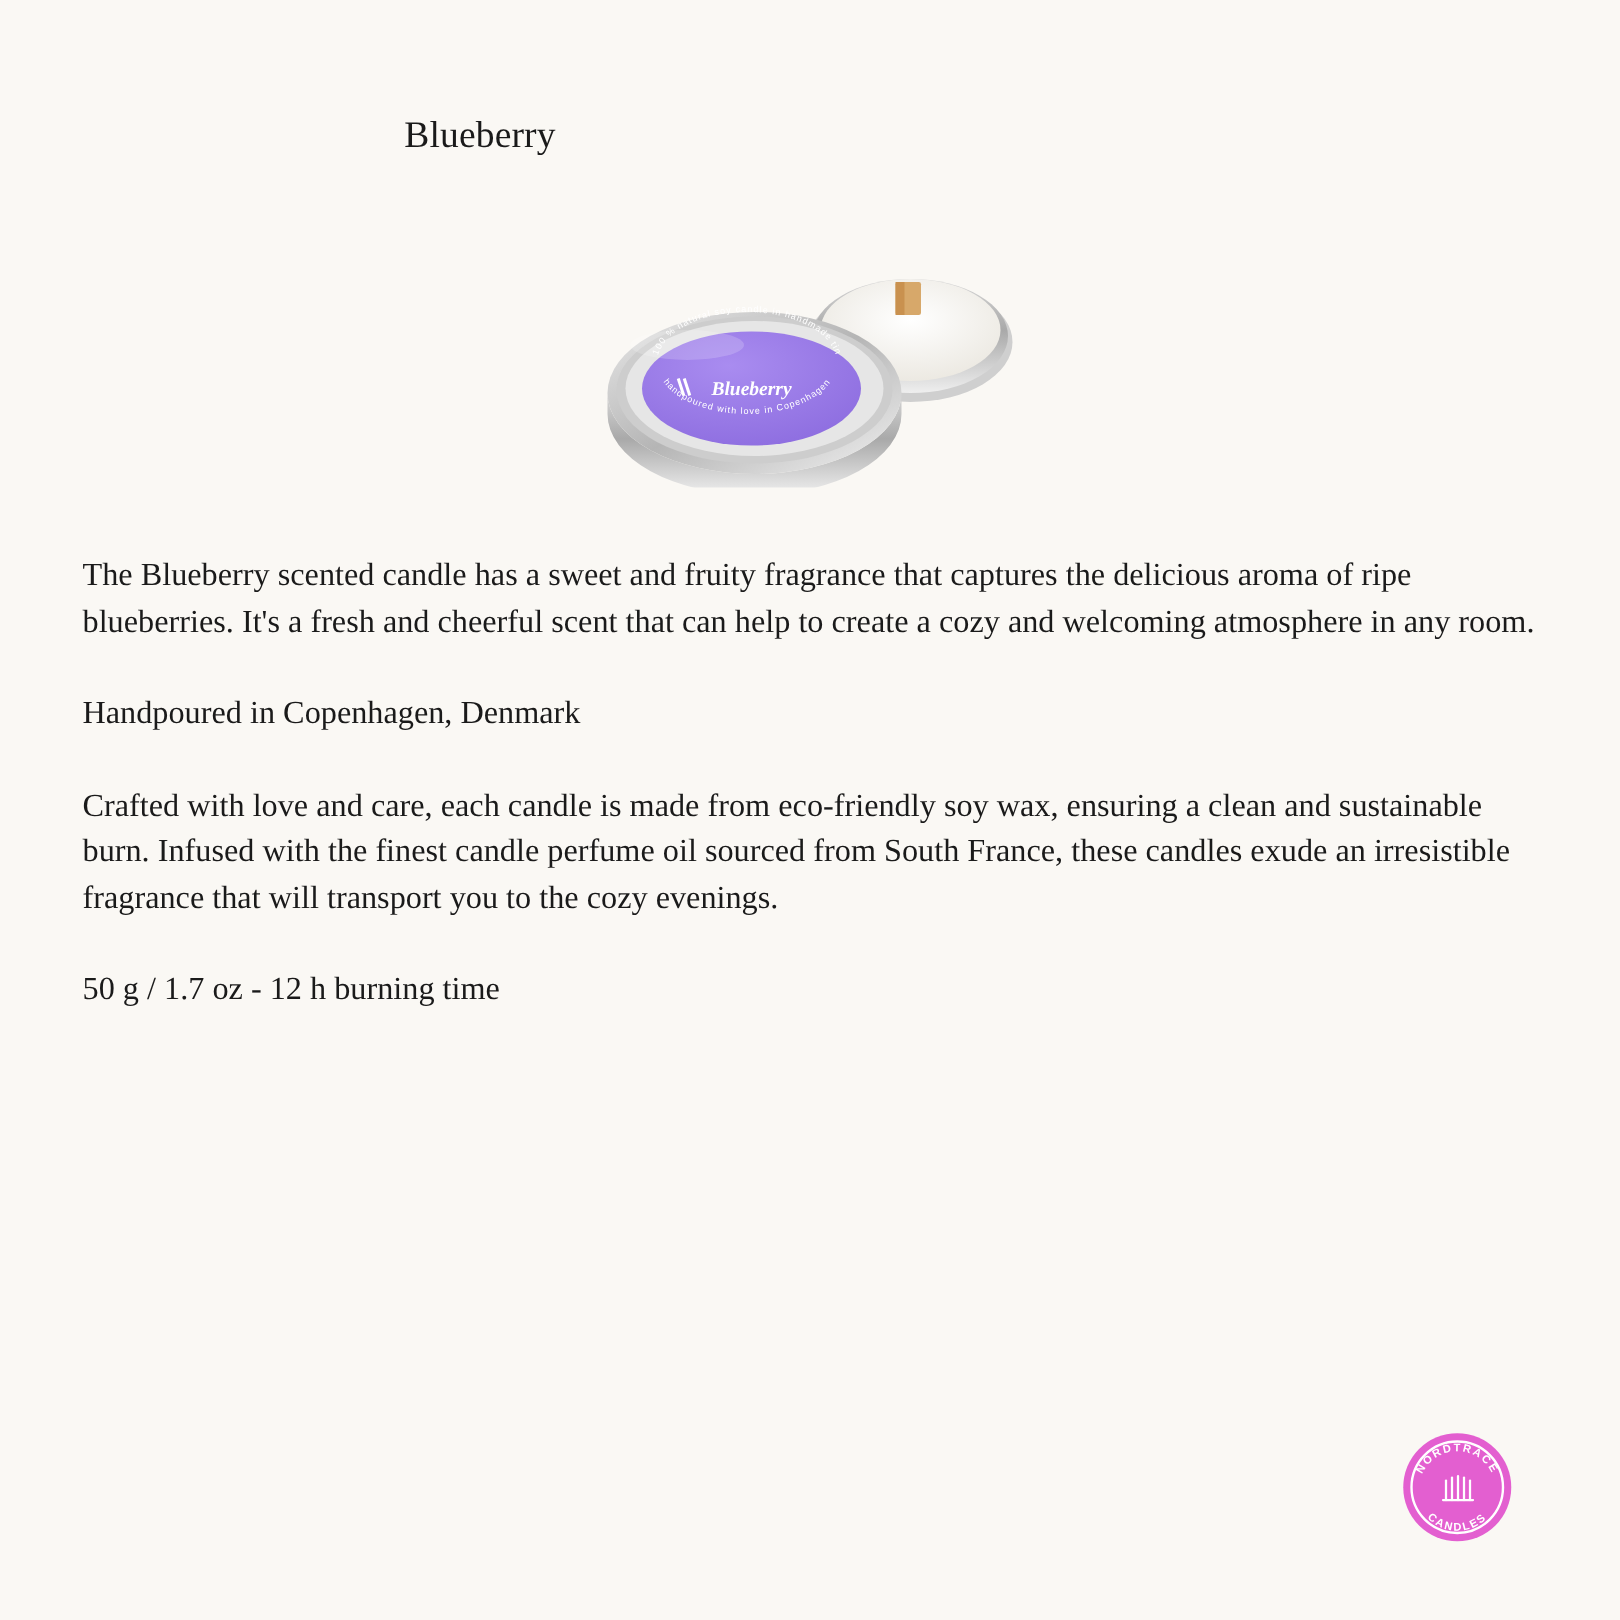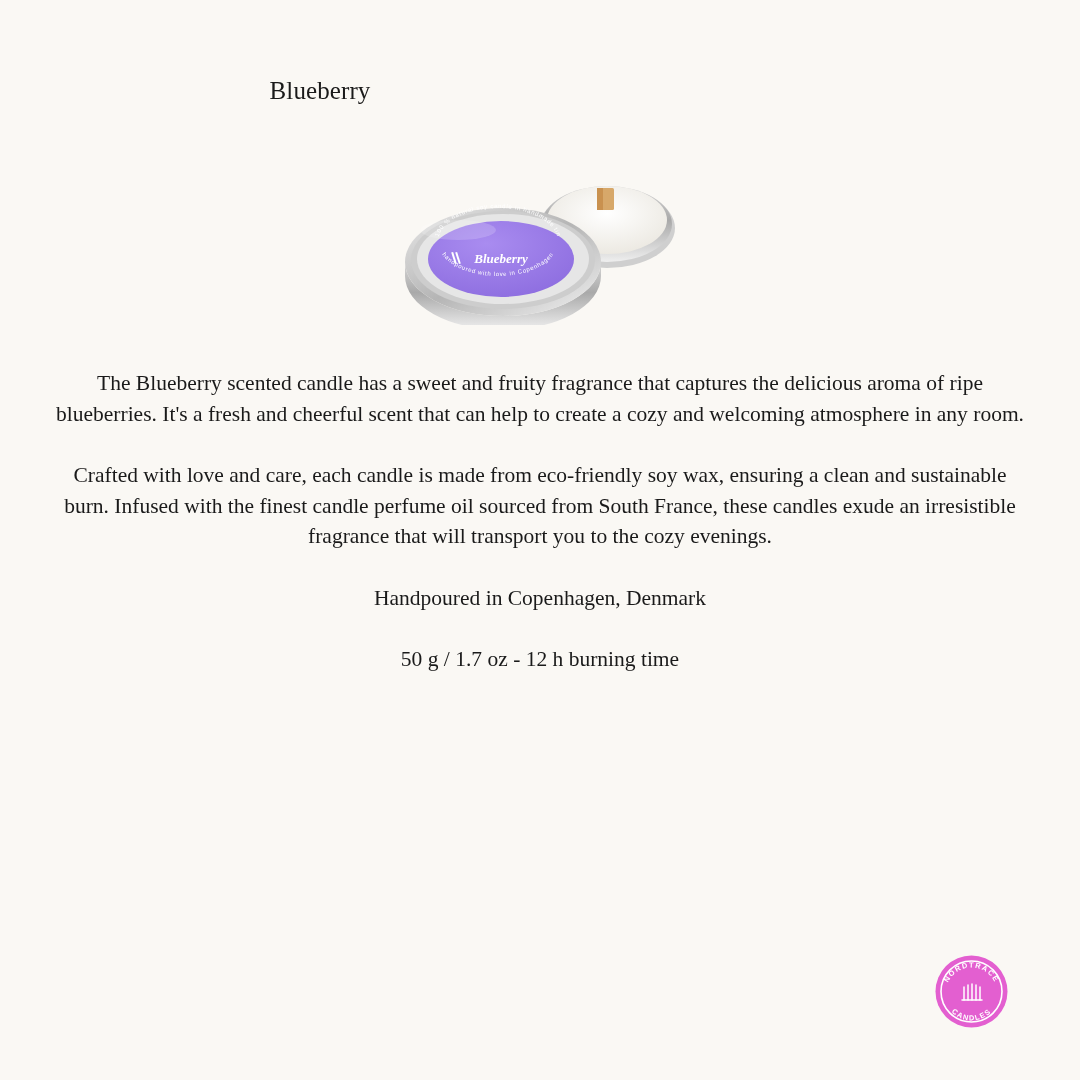--- a/index.html
+++ b/index.html
@@ -44,21 +44,20 @@
     width: 300px;
     height: 165px;
   }
 
   
   .description {
     position: absolute;
     left: 55px;
     top: 368px;
     width: 970px;
-    text-align: center;
     font-size: 21.5px;
     line-height: 1.42;
   }
   .para {
     margin: 0 0 31px 0;
   }
   .para:last-child { margin-bottom: 0; }
   .para.short { margin-bottom: 31px; }
 
   
@@ -135,22 +134,22 @@
           <rect x="59" y="62" width="2" height="12" transform="rotate(-18 60 68)"></rect>
         </g>
 
         <ellipse cx="60" cy="40" rx="38" ry="10" fill="#ffffff" opacity="0.18"></ellipse>
       </g>
     </svg>
   </div>
 
   <div class="description">
     <p class="para">The Blueberry scented candle has a sweet and fruity fragrance that captures the delicious aroma of ripe blueberries. It's a fresh and cheerful scent that can help to create a cozy and welcoming atmosphere in any room.</p>
+    <p class="para short">Handpoured in Copenhagen, Denmark</p>
     <p class="para">Crafted with love and care, each candle is made from eco-friendly soy wax, ensuring a clean and sustainable burn. Infused with the finest candle perfume oil sourced from South France, these candles exude an irresistible fragrance that will transport you to the cozy evenings.</p>
-    <p class="para short">Handpoured in Copenhagen, Denmark</p>
     <p class="para">50 g / 1.7 oz - 12 h burning time</p>
   </div>
 
   <div class="logo">
     <svg width="77" height="77" viewBox="0 0 77 77" xmlns="http://www.w3.org/2000/svg">
       <defs>
         <path id="logoTop" d="M 13 40 A 25.5 25.5 0 0 1 64 40" fill="none"></path>
         <path id="logoBot" d="M 11 40 A 27.5 27.5 0 0 0 66 40" fill="none"></path>
       </defs>
       <circle cx="38.5" cy="38.5" r="36" fill="#e35fd0"></circle>

